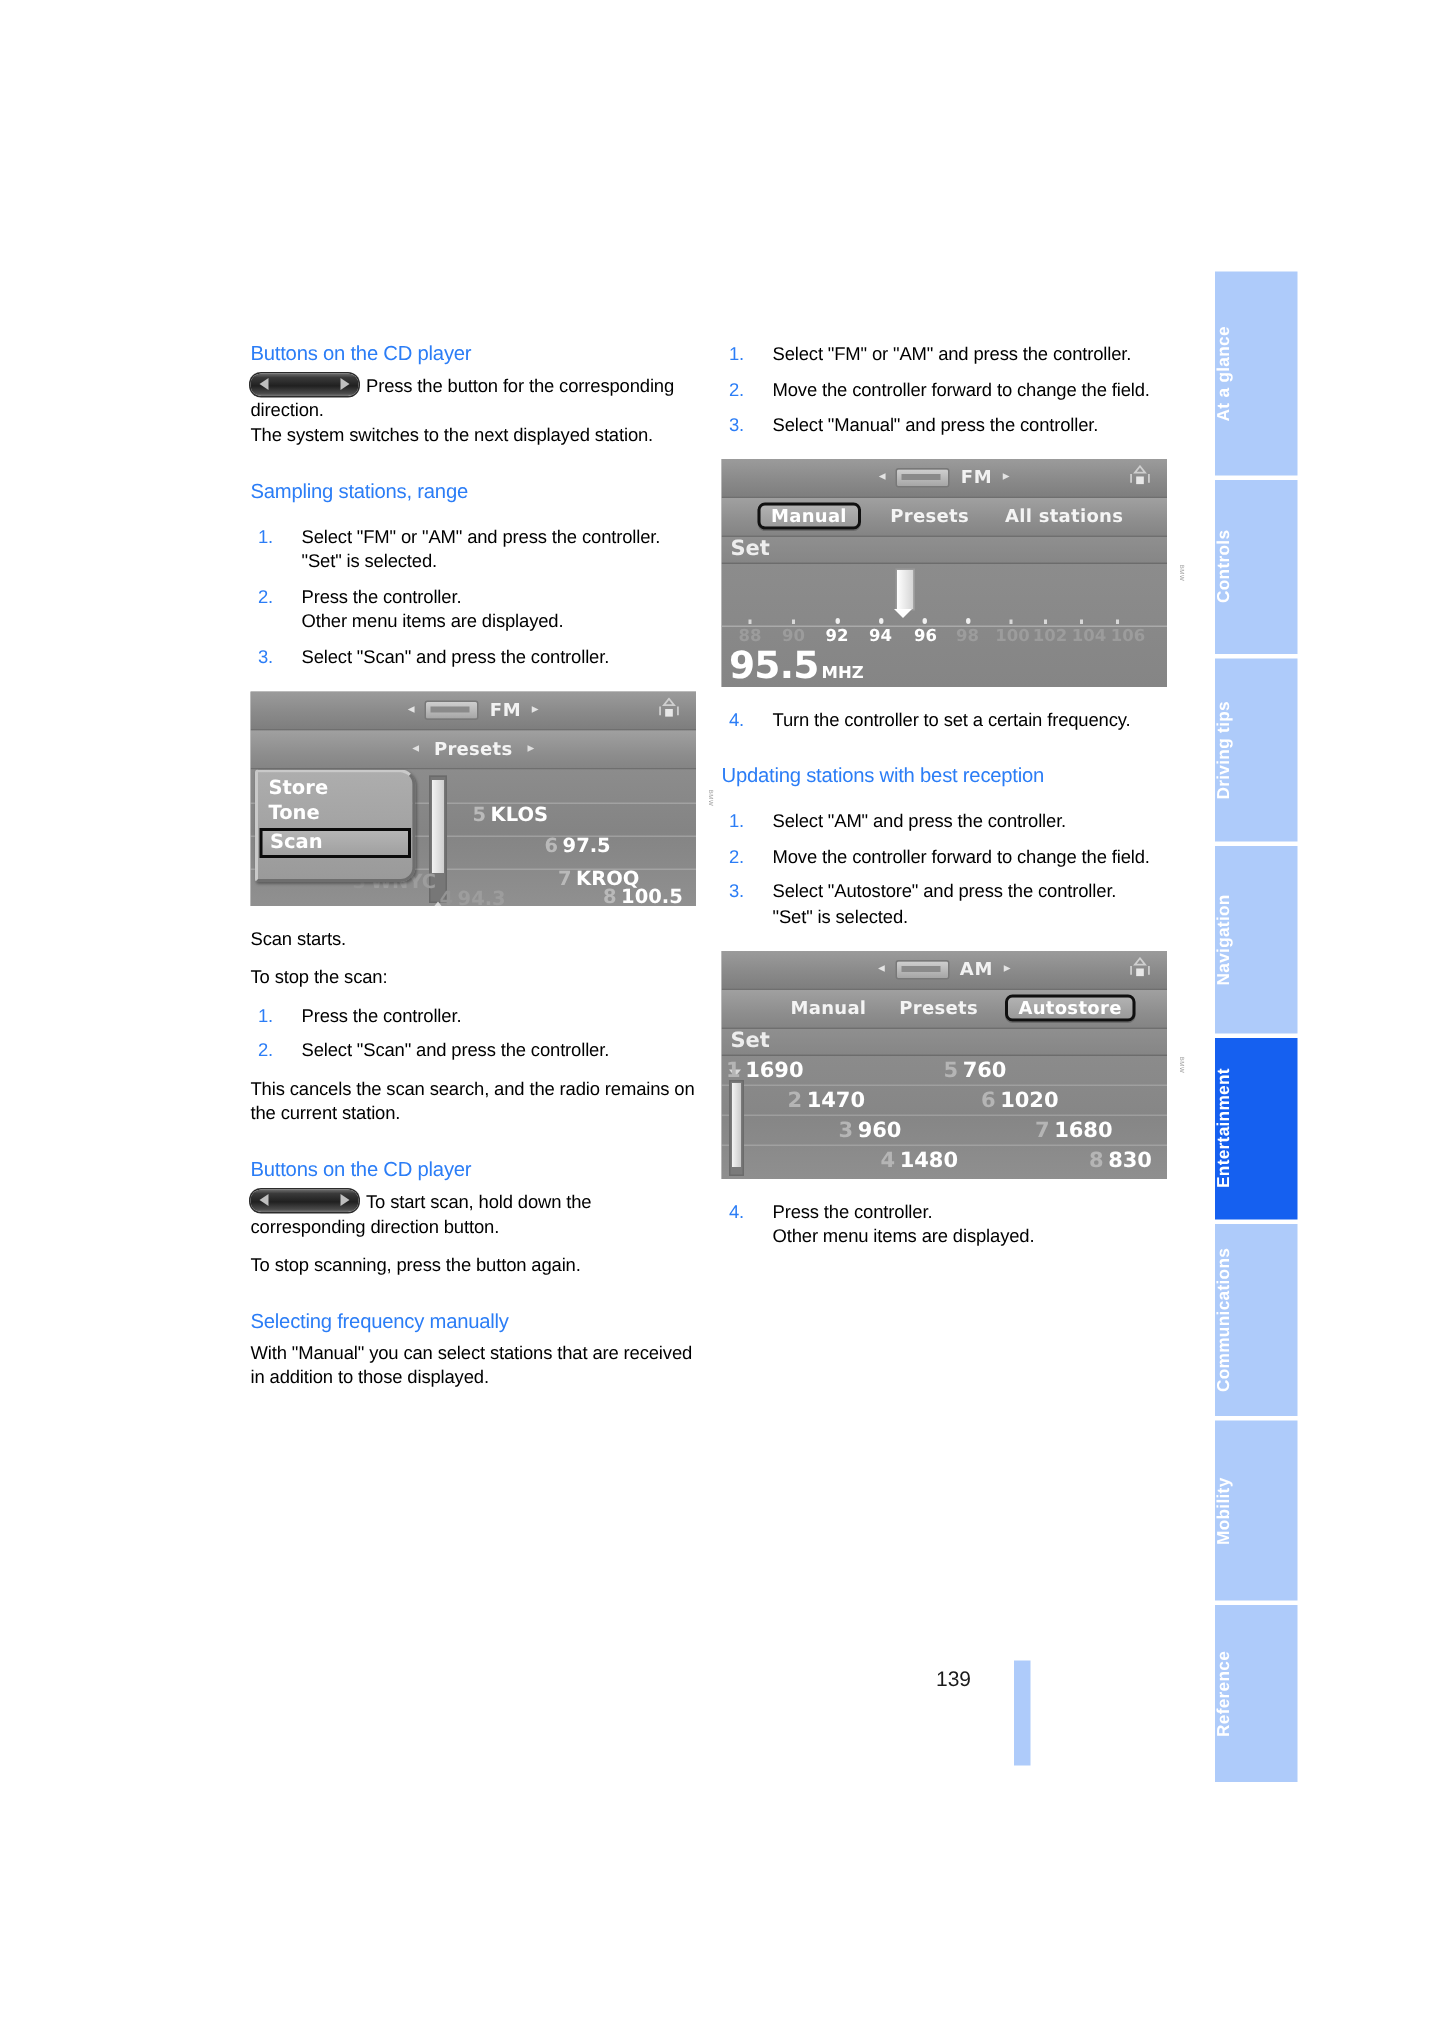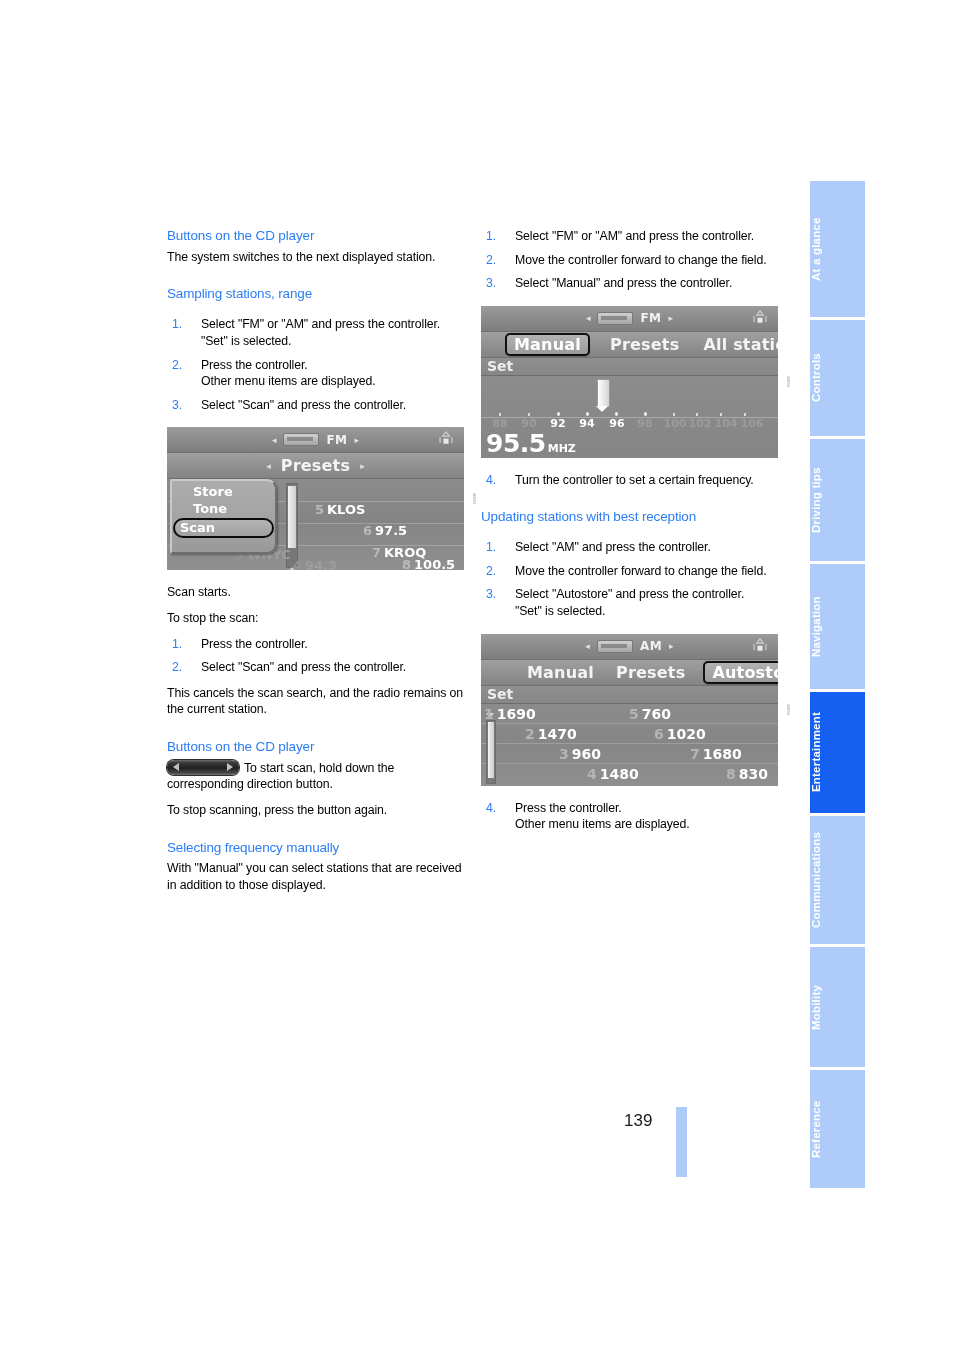--- a/index.html
+++ b/index.html
@@ -176,21 +176,21 @@
     background: linear-gradient(180deg, #a0a0a0 0%, #8e8e8e 60%, #848484 100%);
     border-bottom: 1px solid #6f6f6f;
     display: flex;
     align-items: center;
     position: relative;
     padding-left: 10px;
     gap: 18px;
   }
   .rs-menurow.center { justify-content: center; padding-left: 0; gap: 6px; }
   .rs-menuitem {
-    font-size: 16px;
+    font-size: 12px;
     font-weight: bold;
     color: #f4f4f4;
     letter-spacing: .2px;
     padding: 1px 4px;
     white-space: nowrap;
   }
   .rs-menuitem.selected {
     border: 2px solid #101010;
     border-radius: 5px;
     background: linear-gradient(180deg, #b2b2b2, #9a9a9a);
@@ -280,27 +280,27 @@
     border-right: 2px solid #6e6e6e;
     border-bottom: 2px solid #6e6e6e;
     border-radius: 2px 10px 10px 2px;
     padding: 2px 0 2px 0;
     box-shadow: 1px 1px 2px rgba(0,0,0,.35);
   }
   .rs-popup-item {
     font-size: 13px;
     font-weight: bold;
     color: #ffffff;
-    padding: 0 0 0 21px;
+    padding: 0 0 0 7px;
     line-height: 17px;
     white-space: nowrap;
   }
   .rs-popup-item.selected {
     border: 2px solid #0b0b0b;
-    border-radius: 10px;
+    border-radius: 0;
     background: linear-gradient(180deg,#b5b5b5,#a0a0a0);
     margin: 1px 1px 12px 1px;
     padding-left: 5px;
     line-height: 16px;
   }
 
   
   .rs-tuner {
     position: relative;
     height: 82px;
@@ -440,40 +440,46 @@
     text-align: center;
     display: block;
     height: 100%;
   }
 
   
   #page-number {
     position: absolute;
     left: 624px;
     top: 1111px;
-    font-size: 17px;
+    font-size: 14px;
     color: #1a1a1a;
     font-family: "Liberation Sans", sans-serif;
   }
   #page-marker {
     position: absolute;
     left: 676px;
     top: 1107px;
     width: 11px;
     height: 70px;
     background: #aecbfa;
   }
 </style>
 </head>
 <body>
 
 <div class="col" id="col-left">
 
   <h2 class="section-heading">Buttons on the CD player</h2>
 
+  <p class="body-text">
+    <span class="rocker">
+      <span class="tri tri-l"></span>
+      <span class="tri tri-r"></span>
+    </span><span>Press the button for the corresponding direction.</span>
+  </p>
   <p class="body-text">The system switches to the next displayed station.</p>
 
   <div class="spacer-lg"></div>
 
   <h2 class="section-heading">Sampling stations, range</h2>
 
   <div class="spacer-sm"></div>
 
   <ol class="steps">
     <li>

